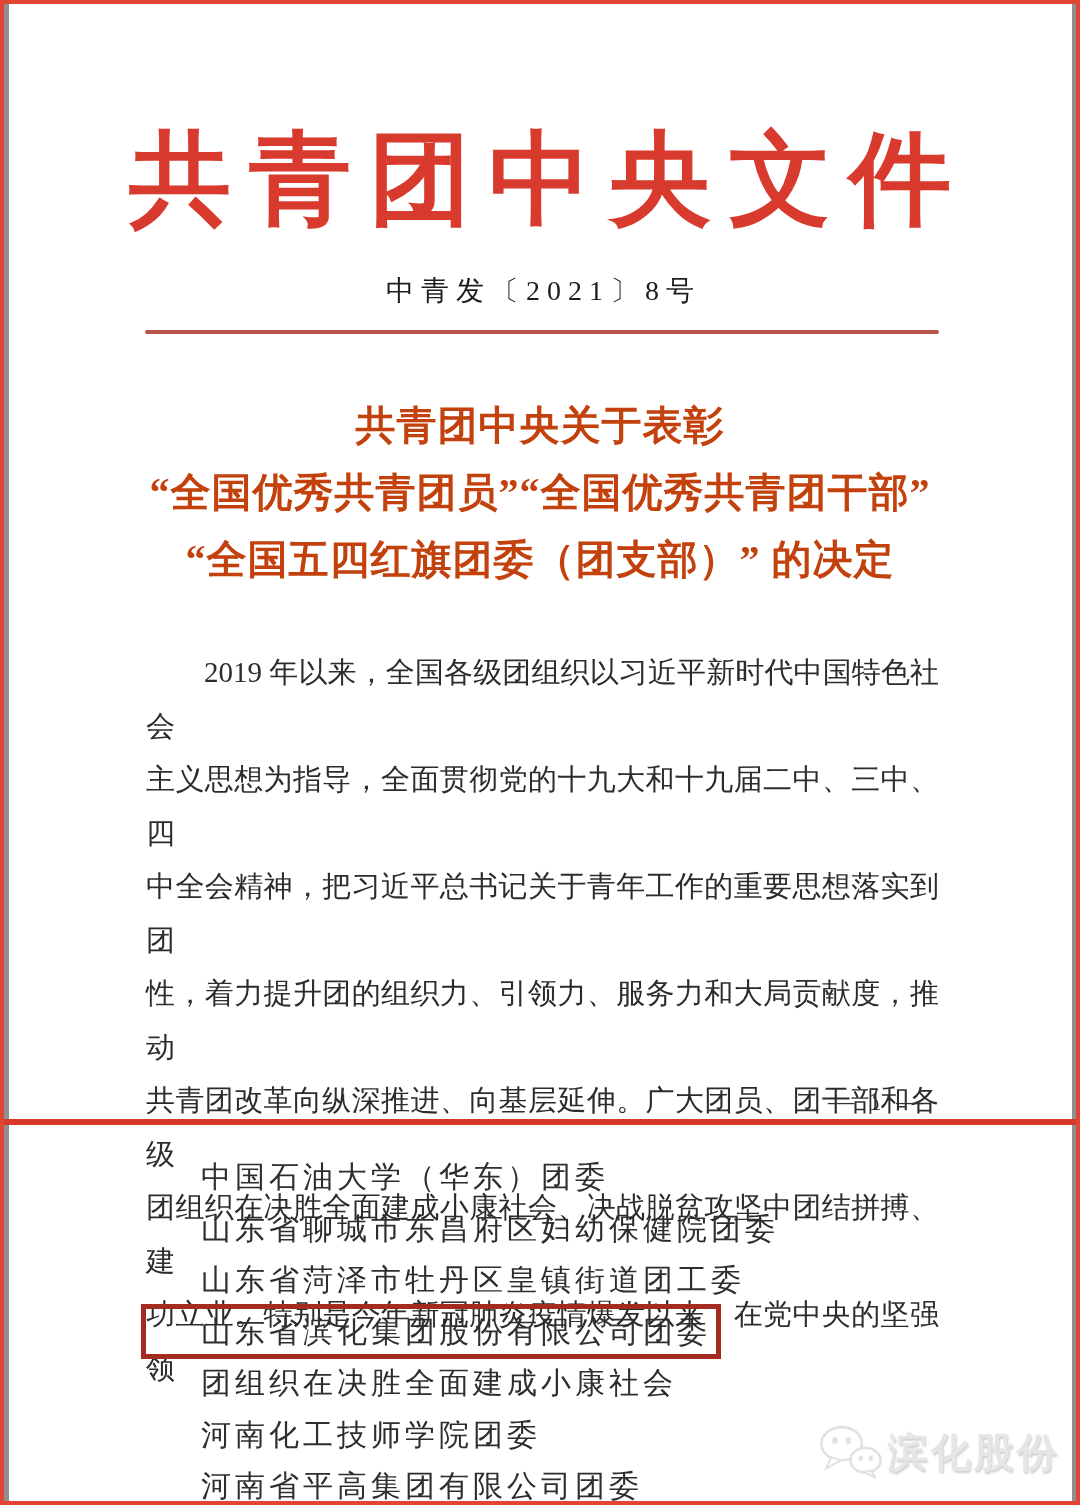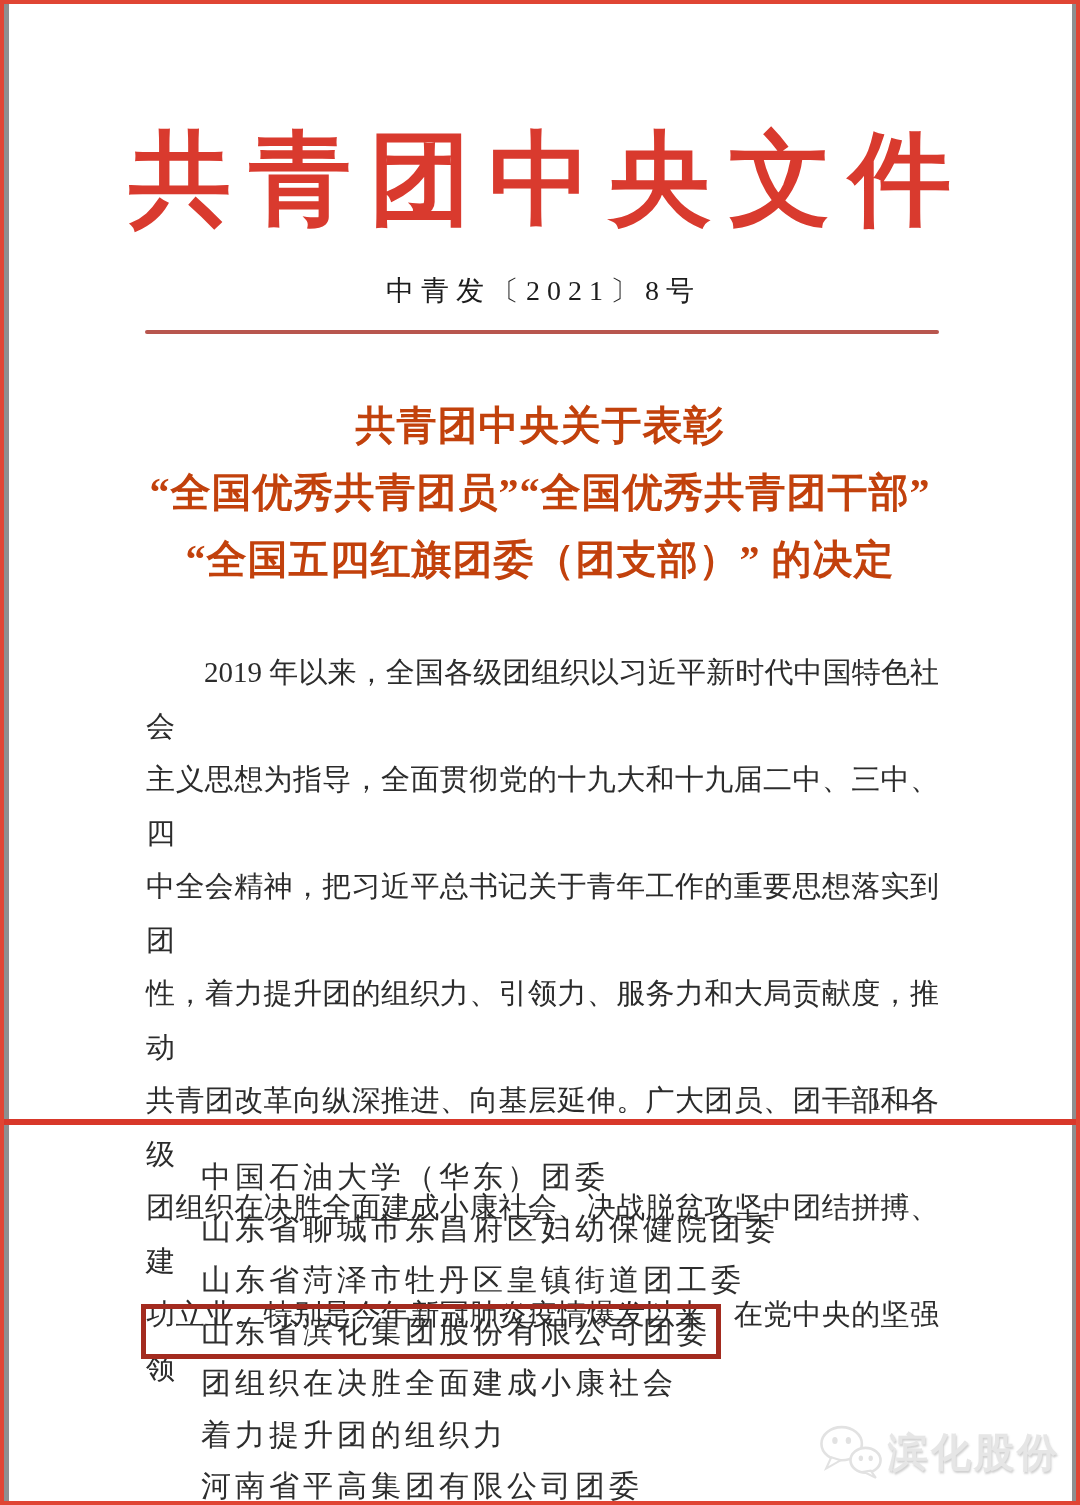--- a/index.html
+++ b/index.html
@@ -125,21 +125,21 @@
   <div class="divider"></div>
 
   <section>
     <ul class="org-list">
 
     <li class="org-item">中国石油大学（华东）团委</li>
         <li class="org-item">山东省聊城市东昌府区妇幼保健院团委</li>
         <li class="org-item">山东省菏泽市牡丹区皇镇街道团工委</li>
         <li class="org-item highlighted">山东省滨化集团股份有限公司团委</li>
         <li class="org-item">团组织在决胜全面建成小康社会</li>
-        <li class="org-item">着力提升团的组织力</li>
+        <li class="org-item">河南化工技师学院团委</li>
         <li class="org-item">河南省平高集团有限公司团委</li>
       </ul>
 
     <div class="watermark">
       <span>
         <svg width="70" height="56" viewBox="0 0 66 54" xmlns="http://www.w3.org/2000/svg">
           <g fill="#ffffff" stroke="#e2e2e2" stroke-width="2.5">
             <ellipse cx="24" cy="19" rx="19.5" ry="16"></ellipse>
             <path d="M14,32 L9,43 L23,35 Z" stroke-width="2"></path>
             <ellipse cx="47" cy="35" rx="14.5" ry="12"></ellipse>

